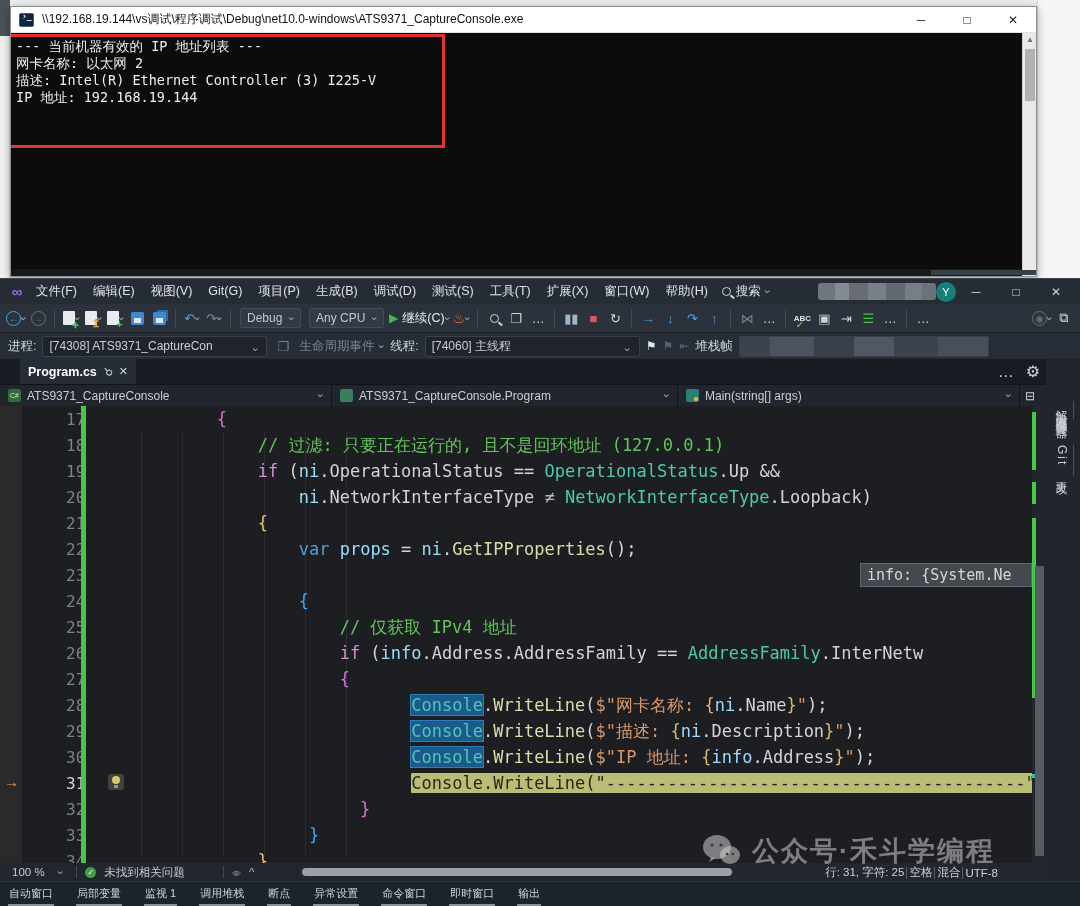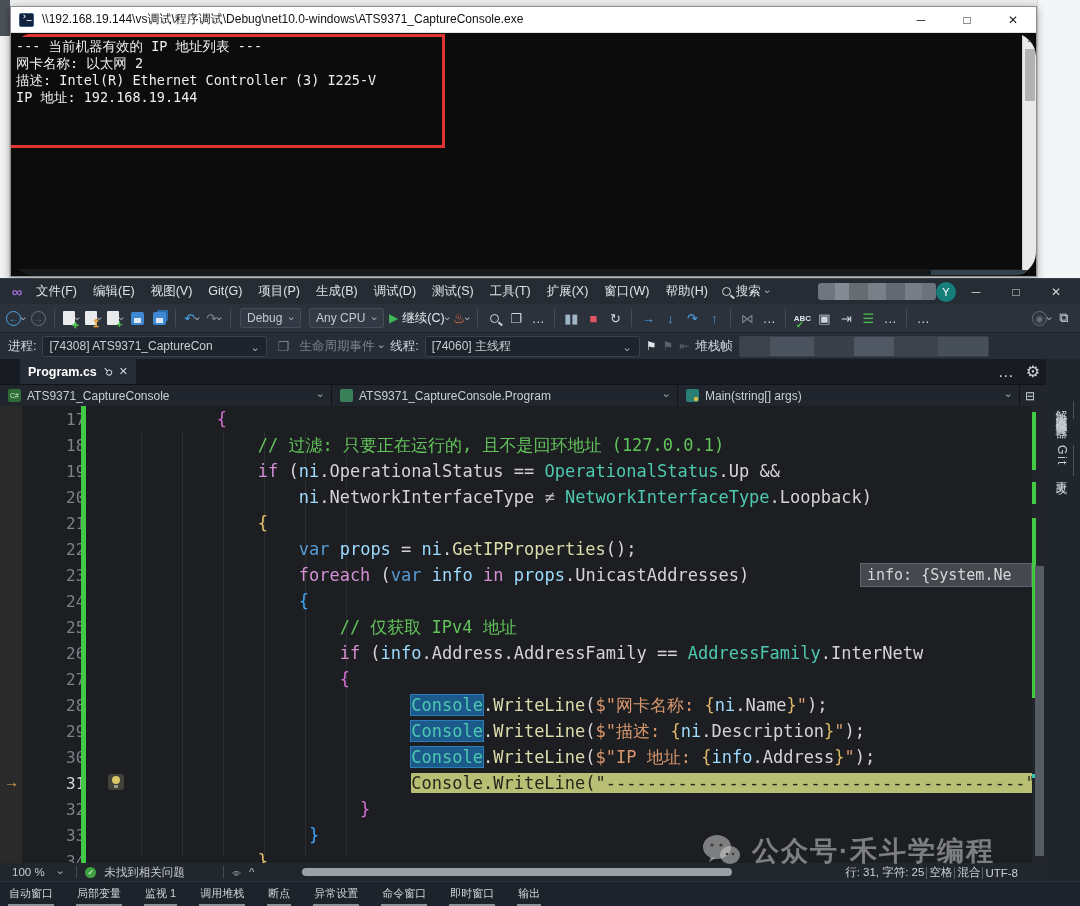--- a/index.html
+++ b/index.html
@@ -13,21 +13,21 @@
   .edge-r  { left:1037px; top:0; width:43px; height:278px; background:#f4f5f6; border-left:1px solid #d8d8d8; }
 
   
   #console-win { position:absolute; left:10px; top:6px; width:1027px; height:271px; border:1px solid #8f8f8f; background:#0c0c0c; box-shadow:0 2px 8px rgba(0,0,0,.35); }
   .cw-titlebar { height:26px; background:#ffffff; display:flex; align-items:center; padding:0 0 0 8px; border-bottom:1px solid #e2e2e2; }
   .cw-icon { width:15px; height:14px; background:#10243e; border:1px solid #3c5a82; border-radius:2px; position:relative; flex:0 0 auto; }
   .cw-icon::after { content:"›_"; position:absolute; left:2px; top:-2px; font:bold 8px "DejaVu Sans Mono", monospace; color:#fff; }
   .cw-title { margin-left:8px; font-size:12px; color:#111; white-space:nowrap; overflow:hidden; flex:1 1 auto; }
   .cw-btns { display:flex; flex:0 0 auto; margin-left:10px; }
   .cw-btn { width:46px; height:25px; display:flex; align-items:center; justify-content:center; font-size:12px; color:#222; }
-  .cw-body { position:relative; height:243px; background:#0c0c0c; overflow:hidden; padding:5px 0 0 5px;border-radius:24px; }
+  .cw-body { position:relative; height:243px; background:#0c0c0c; overflow:hidden; padding:5px 0 0 5px; }
   .cline { font:13.5px/17px "DejaVu Sans Mono", monospace; color:#eeeeee; white-space:pre; }
   .red-annot { position:absolute; left:-3px; top:1px; width:437px; height:114px; border:3px solid #e23333; pointer-events:none; }
   .cw-vscroll { position:absolute; right:0; top:0; width:14px; height:243px; background:#e9e9e9; border-left:1px solid #d0d0d0; }
   .cw-vthumb { position:absolute; left:2px; top:16px; width:10px; height:52px; background:#b2b2b2; }
   .cw-varrow { position:absolute; left:3px; top:2px; font-size:8px; color:#707070; }
   .cw-hscroll { position:absolute; left:0; bottom:0; width:1011px; height:7px; background:#161a1d; }
   .cw-hthumb { position:absolute; left:920px; top:1px; width:120px; height:5px; background:#33414b; }
 
   
   #vs-win { position:absolute; left:0; top:278px; width:1080px; height:628px; background:#21262d; border-top:1px solid #3a414b; }
@@ -135,21 +135,21 @@
   .side-strip { position:absolute; right:0; top:80px; width:34px; height:522px; background:#21262d; display:flex; flex-direction:column; align-items:center; padding-top:42px; gap:26px; }
   .side-tab { writing-mode:vertical-rl; color:#c9ced5; font-size:12px; letter-spacing:2px; white-space:nowrap; border-right:1px solid #4a515a; padding-right:3px; }
 
   
   .ed-bottom { position:absolute; left:0; top:584px; width:1046px; height:18px; background:#22272e; display:flex; align-items:center; font-size:11.5px; color:#c6cbd1; padding:0 6px; gap:8px; }
   .zoom-box { display:flex; align-items:center; gap:14px; padding:0 6px; white-space:nowrap; }
   .vsep { width:1px; height:12px; background:#454c57; }
   .okdot { width:11px; height:11px; border-radius:50%; background:#3fa13f; color:#fff; font-size:8px; display:flex; align-items:center; justify-content:center; }
   .health-label { white-space:nowrap; }
   .hthumb { width:430px; height:8px; border-radius:4px; background:#9aa0a6; margin-left:40px; }
-  .doc-info { position:absolute; right:28px; top:2px; display:flex; align-items:center; gap:2px; font-size:11.5px; color:#ccd1d7; white-space:nowrap;justify-content:center; }
+  .doc-info { position:absolute; right:48px; top:2px; display:flex; align-items:center; gap:2px; font-size:11.5px; color:#ccd1d7; white-space:nowrap;justify-content:center; }
   .doc-info .vsep { background:#555c64; }
 
   
   .panel-tabs { position:absolute; left:0; top:602px; width:1080px; height:26px; background:#1d232a; display:flex; align-items:center; padding:0 8px; gap:22px; border-top:1px solid #2c333c; }
   .ptab { color:#ced3d9; font-size:11px; border-bottom:2px solid #8a9196; padding:2px 1px 3px; white-space:nowrap; }
 
   
   .watermark { position:absolute; left:702px; top:833px; display:flex; align-items:center; gap:10px; color:rgba(205,205,205,.55); font-size:27px; font-weight:bold; letter-spacing:2px; pointer-events:none; white-space:nowrap; }
 </style>
 </head>
@@ -410,21 +410,20 @@
           <div class="crow">
             <span class="cmargin"></span>
             <span class="clnum">22</span>
             <span class="cchg"></span>
             <span class="ccode"><span>                    </span><span class="k">var</span><span class="p"> </span><span class="v">props</span><span class="p"> = </span><span class="v">ni</span><span class="p">.</span><span class="m">GetIPProperties</span><span class="p">();</span></span>
           </div>
           <div class="crow">
             <span class="cmargin"></span>
             <span class="clnum">23</span>
             <span class="cchg"></span>
-            <span class="ccode"><span>                    </span><span class="kc">foreach</span><span class="p"> (</span><span class="k">var</span><span class="p"> </span><span class="v">info</span><span class="p"> </span><span class="kc">in</span><span class="p"> </span><span class="v">props</span><span class="p">.</span><span class="p">UnicastAddresses</span><span class="p">)</span></span>
             <span class="datatip">info: {System.Ne</span>
           </div>
           <div class="crow">
             <span class="cmargin"></span>
             <span class="clnum">24</span>
             <span class="cchg"></span>
             <span class="ccode"><span>                    </span><span class="bblue">{</span></span>
           </div>
           <div class="crow">
             <span class="cmargin"></span>

